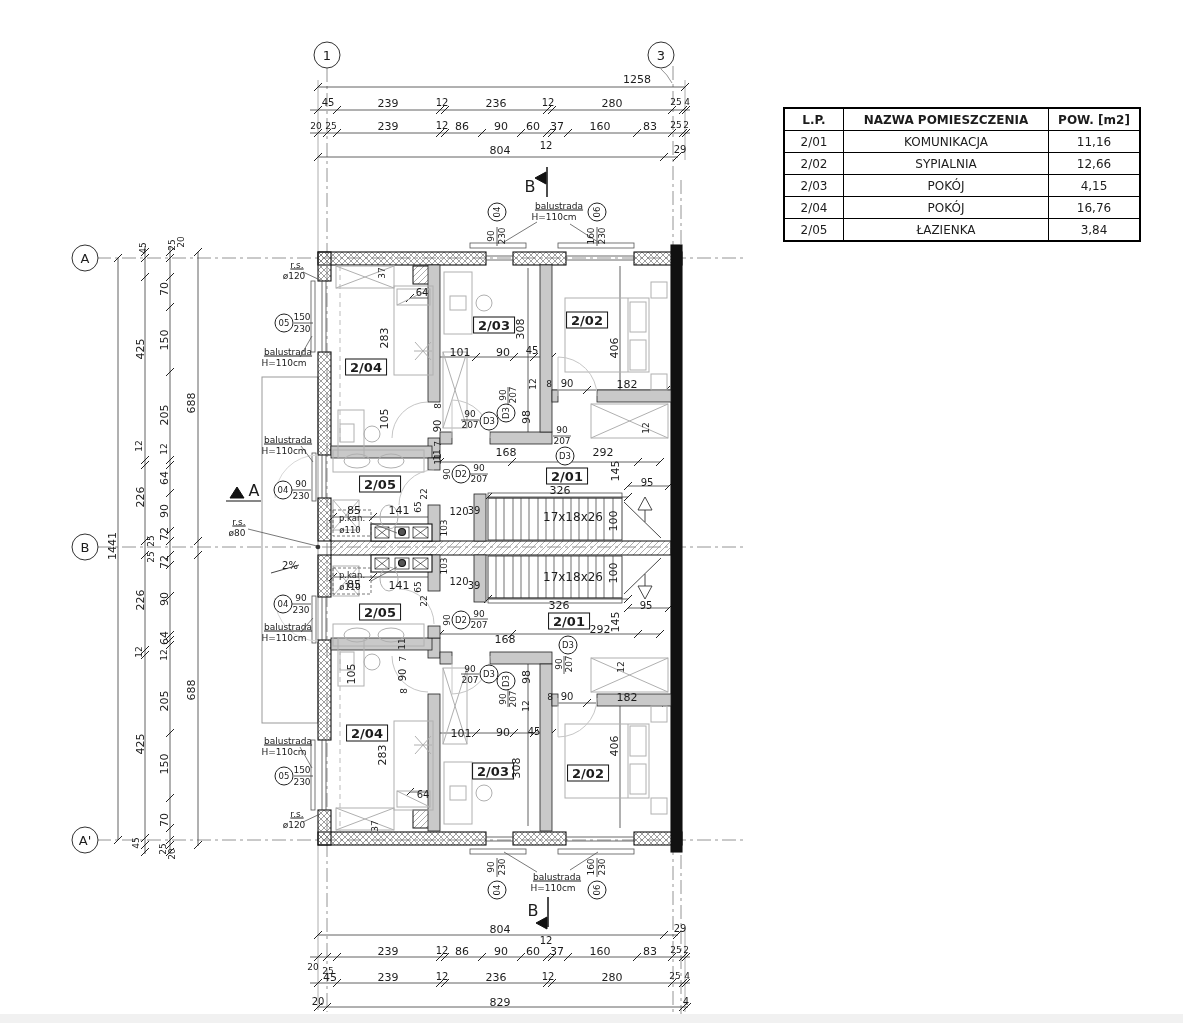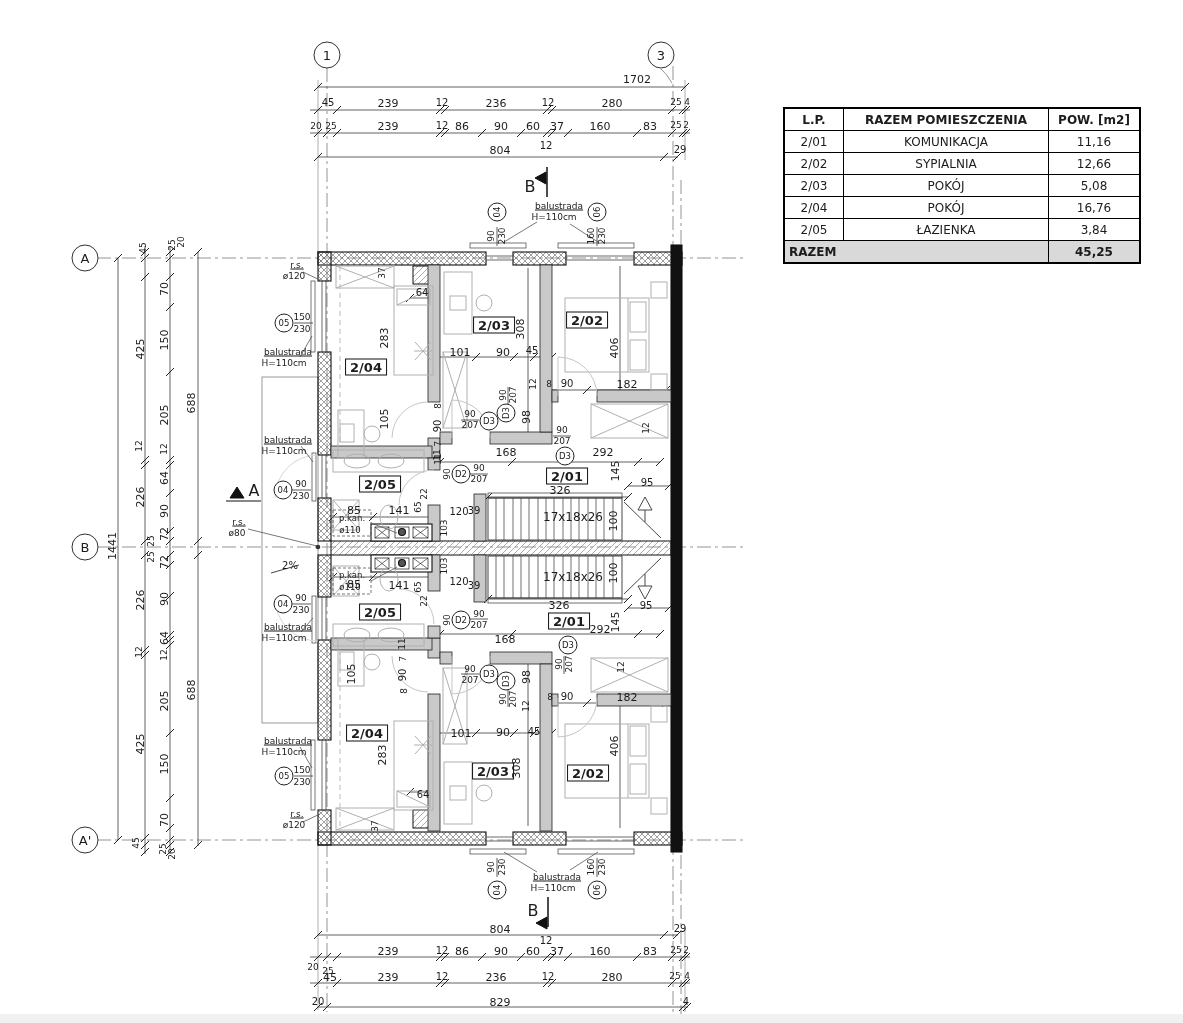--- a/index.html
+++ b/index.html
@@ -361,21 +361,21 @@
     </g>
   </g>
 </svg>
 
 <div id="ann-layer">
       <span class="ann gcirc" style="left: 327px; top: 55px; font-size: 13px; transform: translate(-50%, -50%);">1</span>
       <span class="ann gcirc" style="left: 661px; top: 55px; font-size: 13px; transform: translate(-50%, -50%);">3</span>
       <span class="ann gcirc" style="left: 85px; top: 258px; font-size: 13px; transform: translate(-50%, -50%);">A</span>
       <span class="ann gcirc" style="left: 85px; top: 547px; font-size: 13px; transform: translate(-50%, -50%);">B</span>
       <span class="ann gcirc" style="left: 85px; top: 840px; font-size: 13px; transform: translate(-50%, -50%);">A'</span>
-      <span class="ann" style="left: 637px; top: 79px; font-size: 11px; transform: translate(-50%, -50%);">1702</span>
+      <span class="ann" style="left: 637px; top: 79px; font-size: 11px; transform: translate(-50%, -50%);">1258</span>
       <span class="ann" style="left: 328px; top: 103px; font-size: 10px; transform: translate(-50%, -50%);">45</span>
       <span class="ann" style="left: 388px; top: 103px; font-size: 11px; transform: translate(-50%, -50%);">239</span>
       <span class="ann" style="left: 442px; top: 103px; font-size: 10px; transform: translate(-50%, -50%);">12</span>
       <span class="ann" style="left: 496px; top: 103px; font-size: 11px; transform: translate(-50%, -50%);">236</span>
       <span class="ann" style="left: 548px; top: 103px; font-size: 10px; transform: translate(-50%, -50%);">12</span>
       <span class="ann" style="left: 612px; top: 103px; font-size: 11px; transform: translate(-50%, -50%);">280</span>
       <span class="ann" style="left: 676px; top: 102px; font-size: 9px; transform: translate(-50%, -50%);">25</span>
       <span class="ann" style="left: 687px; top: 102px; font-size: 9px; transform: translate(-50%, -50%);">4</span>
       <span class="ann" style="left: 316px; top: 126px; font-size: 9px; transform: translate(-50%, -50%);">20</span>
       <span class="ann" style="left: 331px; top: 126px; font-size: 9px; transform: translate(-50%, -50%);">25</span>
@@ -601,51 +601,47 @@
       <span class="ann" style="left: 687px; top: 976px; font-size: 9px; transform: translate(-50%, -50%);">4</span>
       <span class="ann" style="left: 318px; top: 1002px; font-size: 10px; transform: translate(-50%, -50%);">20</span>
       <span class="ann" style="left: 500px; top: 1002px; font-size: 11px; transform: translate(-50%, -50%);">829</span>
       <span class="ann" style="left: 686px; top: 1002px; font-size: 10px; transform: translate(-50%, -50%);">4</span>
     </div>
 
 <table id="room-table">
   <thead>
     <tr>
       <th class="c1">L.P.</th>
-      <th class="c2">RAZEM POMIESZCZENIA</th>
+      <th class="c2">NAZWA POMIESZCZENIA</th>
       <th class="c3">POW. [m2]</th>
     </tr>
   </thead>
   <tbody>
     <tr>
       <td>2/01</td>
       <td>KOMUNIKACJA</td>
       <td>11,16</td>
     </tr>
     <tr>
       <td>2/02</td>
       <td>SYPIALNIA</td>
       <td>12,66</td>
     </tr>
     <tr>
       <td>2/03</td>
       <td>POKÓJ</td>
-      <td>5,08</td>
+      <td>4,15</td>
     </tr>
     <tr>
       <td>2/04</td>
       <td>POKÓJ</td>
       <td>16,76</td>
     </tr>
     <tr>
       <td>2/05</td>
       <td>ŁAZIENKA</td>
       <td>3,84</td>
     </tr>
-    <tr class="total">
-      <td colspan="2">RAZEM</td>
-      <td>45,25</td>
-    </tr>
   </tbody>
 </table>
 
 <div id="page-edge"></div>
 </div>
 
 </body></html>

